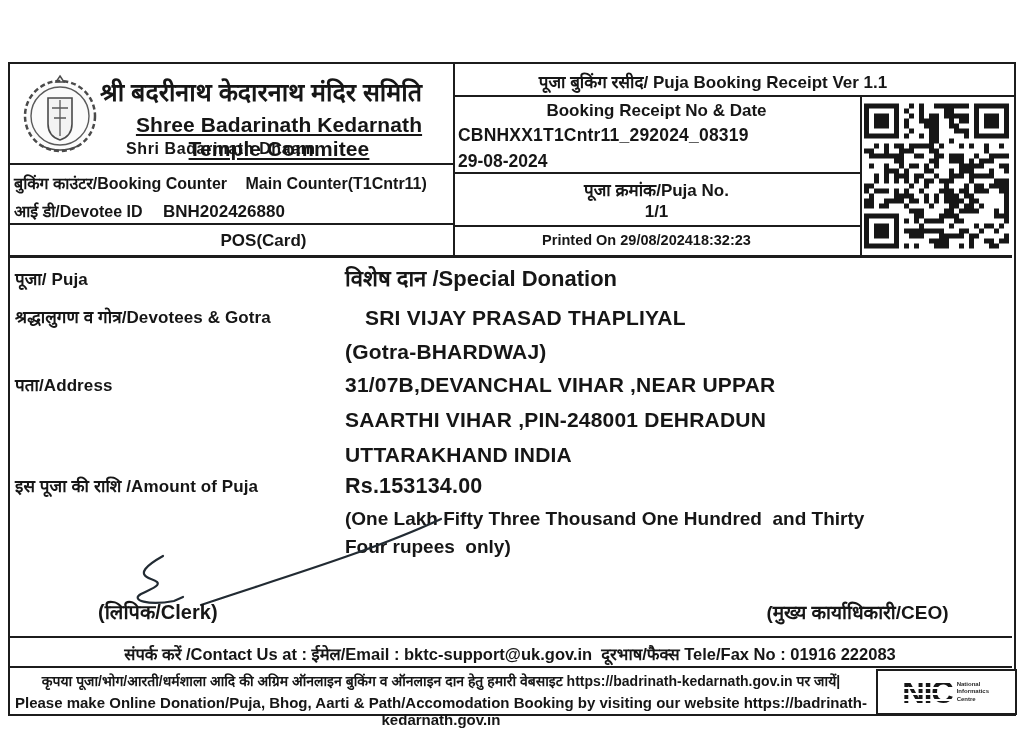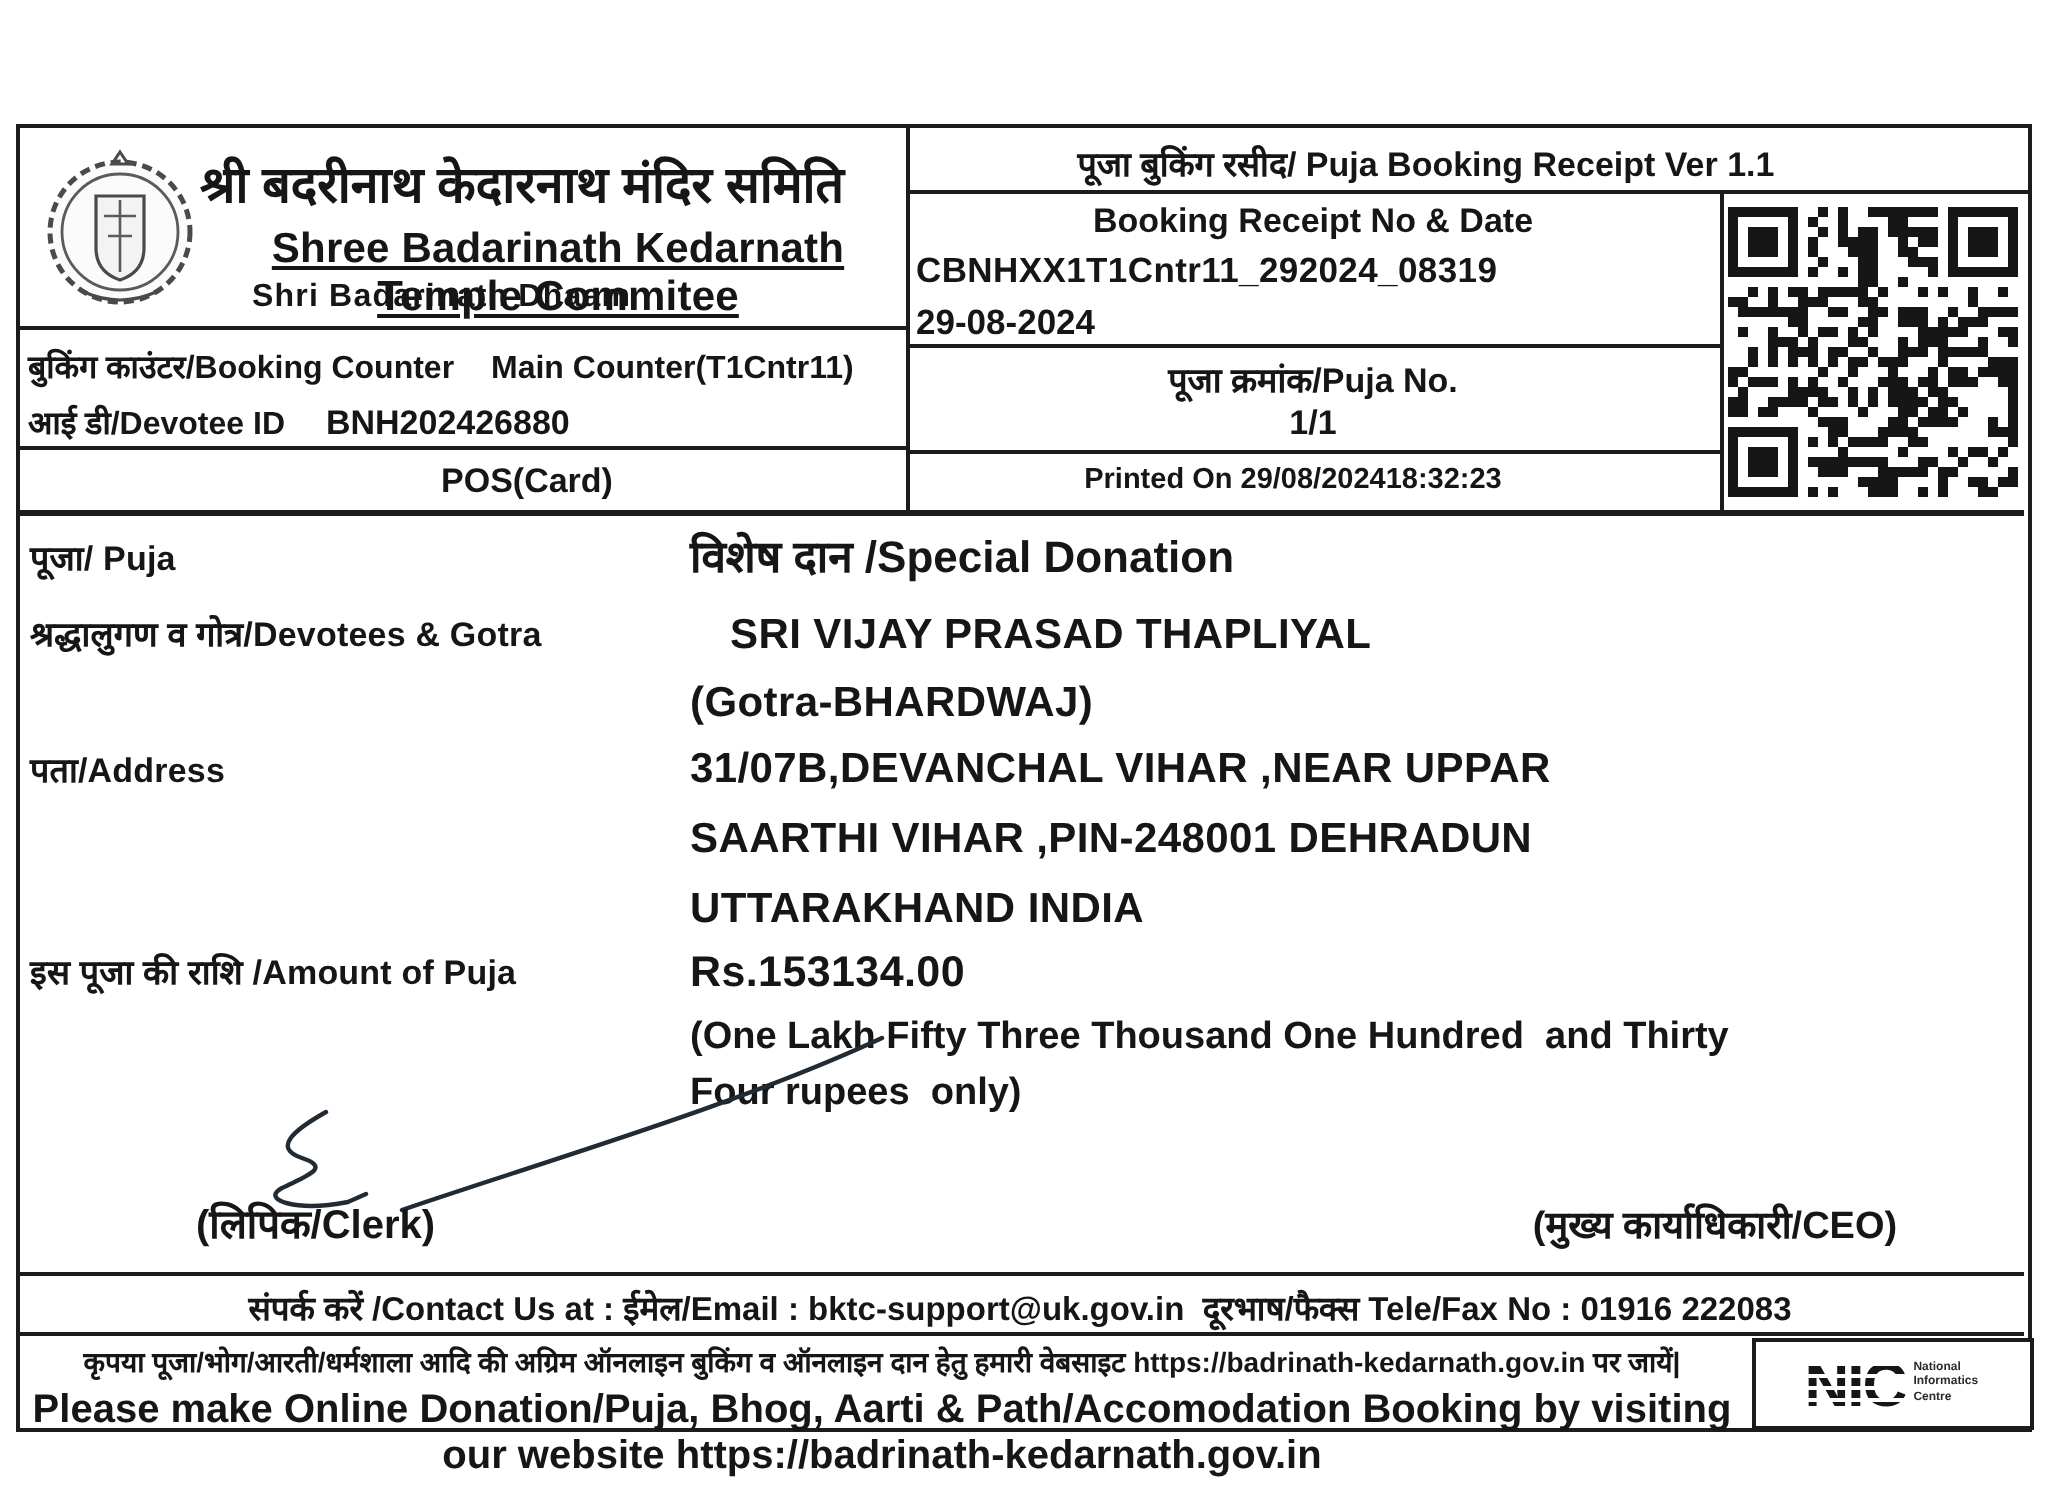--- a/index.html
+++ b/index.html
@@ -100,21 +100,21 @@
                M201 605 C268 582 368 553 441 519" fill="none" stroke="#222b33" stroke-width="2.2" stroke-linecap="round"></path>
     </svg>
   </div>
 
   <div class="abs b" style="left:98px;top:598px;font-size:20px;">(लिपिक/Clerk)</div>
   <div class="abs b ctr" style="left:735px;top:599px;width:245px;font-size:19px;">(मुख्य कार्याधिकारी/CEO)</div>
 
   <div class="abs b ctr pre" style="left:8px;top:642px;width:1004px;font-size:16.5px;">संपर्क करें /Contact Us at : ईमेल/Email : bktc-support@uk.gov.in  दूरभाष/फैक्स Tele/Fax No : 01916 222083</div>
 
   <div class="abs b ctr" style="left:10px;top:671px;width:862px;font-size:14px;">कृपया पूजा/भोग/आरती/धर्मशाला आदि की अग्रिम ऑनलाइन बुकिंग व ऑनलाइन दान हेतु हमारी वेबसाइट https://badrinath-kedarnath.gov.in  पर जायें|</div>
-  <div class="abs b ctr" style="left:10px;top:694px;width:862px;font-size:20px;">Please make Online Donation/Puja, Bhog, Aarti &amp; Path/Accomodation Booking by visiting our website https://badrinath-kedarnath.gov.in</div>
+  <div class="abs b ctr" style="left:10px;top:694px;width:862px;font-size:15px;">Please make Online Donation/Puja, Bhog, Aarti &amp; Path/Accomodation Booking by visiting our website https://badrinath-kedarnath.gov.in</div>
 
   <div class="abs" style="left:876px;top:669px;width:137px;height:42px;border:2px solid #1c1c1c;background:#fff;display:flex;align-items:center;justify-content:center;gap:4px;">
     <span style="position:relative;display:inline-block;">
       <span class="b" style="font-size:31px;font-weight:900;letter-spacing:-1px;line-height:1;color:#161616;">NIC</span>
       <span class="nic-stripes"></span>
     </span>
     <span style="display:inline-block;width:34px;font-size:6px;font-weight:700;line-height:1.2;color:#2a2a2a;">National Informatics Centre</span>
   </div>
 
 </div>

